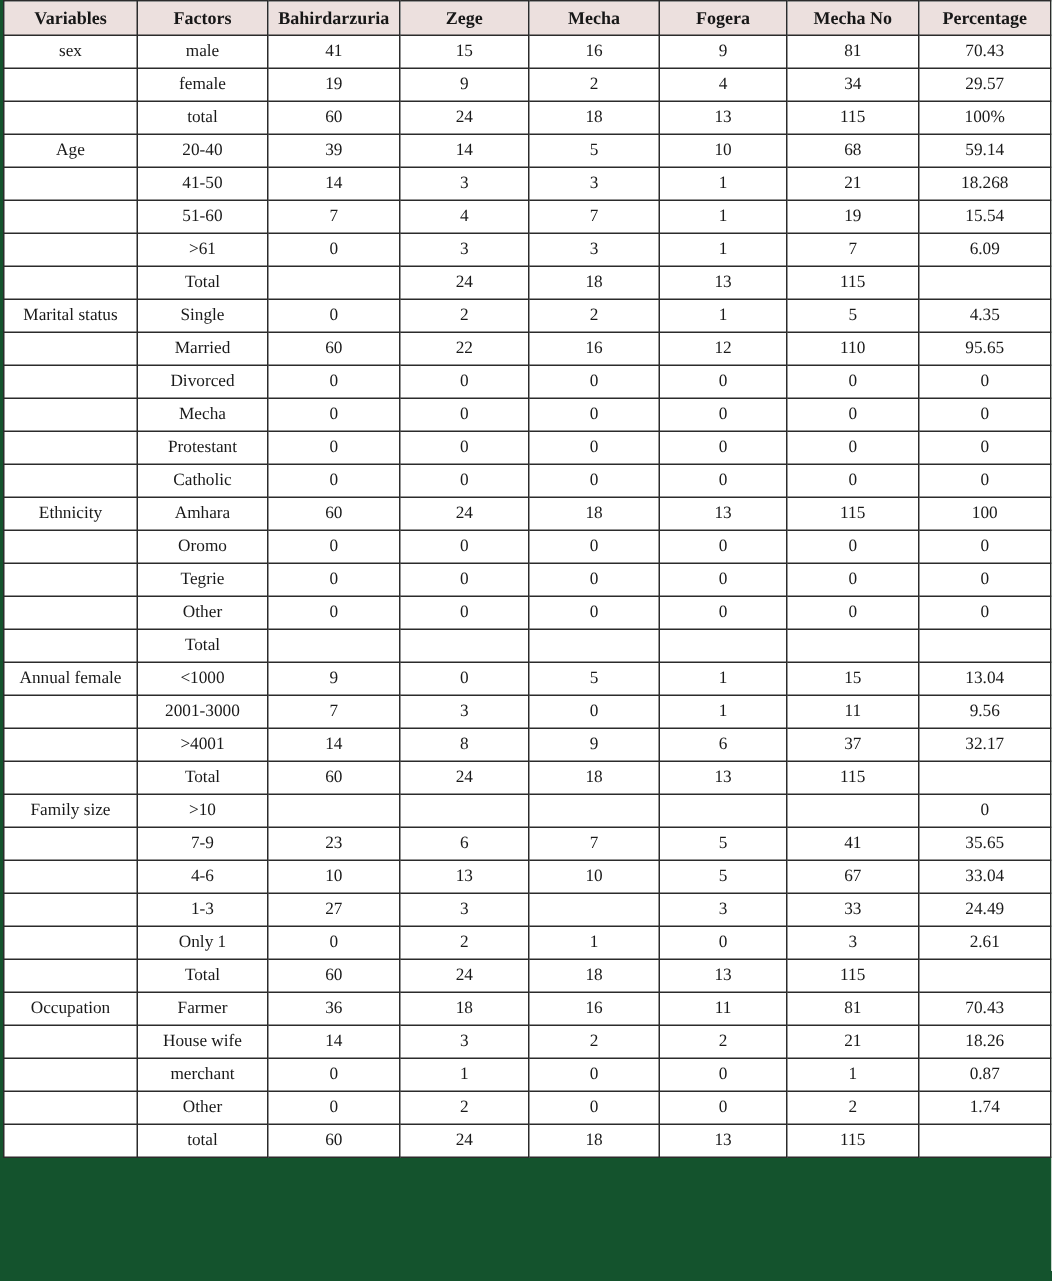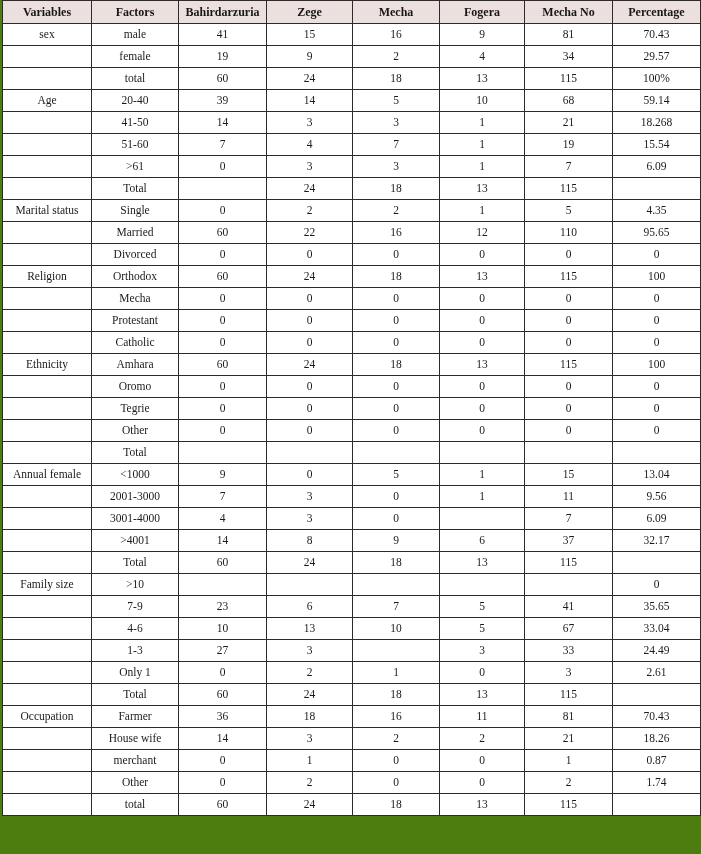--- a/index.html
+++ b/index.html
@@ -11,21 +11,21 @@
     width: 701px;
     height: 854px;
     font-family: "Liberation Serif", "DejaVu Serif", serif;
     overflow: hidden;
   }
   #table-wrap {
     width: 701px;
     height: 854px;
     box-sizing: border-box;
     padding: 0 1px 0 2px;
-    background: #4d7c0f;
+    background: #14532d;
   }
   table.data-table {
     border-collapse: collapse;
     table-layout: fixed;
     width: 698px;
     background: #ffffff;
   }
   table.data-table col.c-variables    { width: 89px; }
   table.data-table col.c-factors      { width: 87px; }
   table.data-table col.c-bahirdarzuria{ width: 88px; }
@@ -192,30 +192,20 @@
           <td class="cell-empty"></td>
           <td>Divorced</td>
           <td>0</td>
           <td>0</td>
           <td>0</td>
           <td>0</td>
           <td>0</td>
           <td>0</td>
         </tr>
         <tr>
-          <td>Religion</td>
-          <td>Orthodox</td>
-          <td>60</td>
-          <td>24</td>
-          <td>18</td>
-          <td>13</td>
-          <td>115</td>
-          <td>100</td>
-        </tr>
-        <tr>
           <td class="cell-empty"></td>
           <td>Mecha</td>
           <td>0</td>
           <td>0</td>
           <td>0</td>
           <td>0</td>
           <td>0</td>
           <td>0</td>
         </tr>
         <tr>
@@ -300,30 +290,20 @@
         </tr>
         <tr>
           <td class="cell-empty"></td>
           <td>2001-3000</td>
           <td>7</td>
           <td>3</td>
           <td>0</td>
           <td>1</td>
           <td>11</td>
           <td>9.56</td>
-        </tr>
-        <tr>
-          <td class="cell-empty"></td>
-          <td>3001-4000</td>
-          <td>4</td>
-          <td>3</td>
-          <td>0</td>
-          <td class="cell-empty"></td>
-          <td>7</td>
-          <td>6.09</td>
         </tr>
         <tr>
           <td class="cell-empty"></td>
           <td>&gt;4001</td>
           <td>14</td>
           <td>8</td>
           <td>9</td>
           <td>6</td>
           <td>37</td>
           <td>32.17</td>

